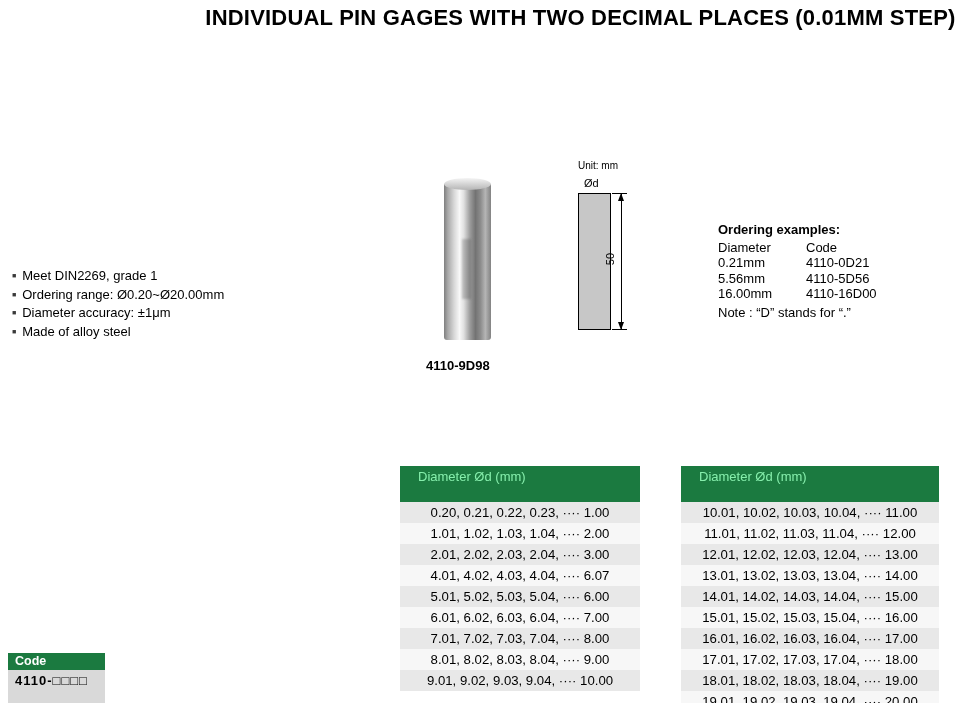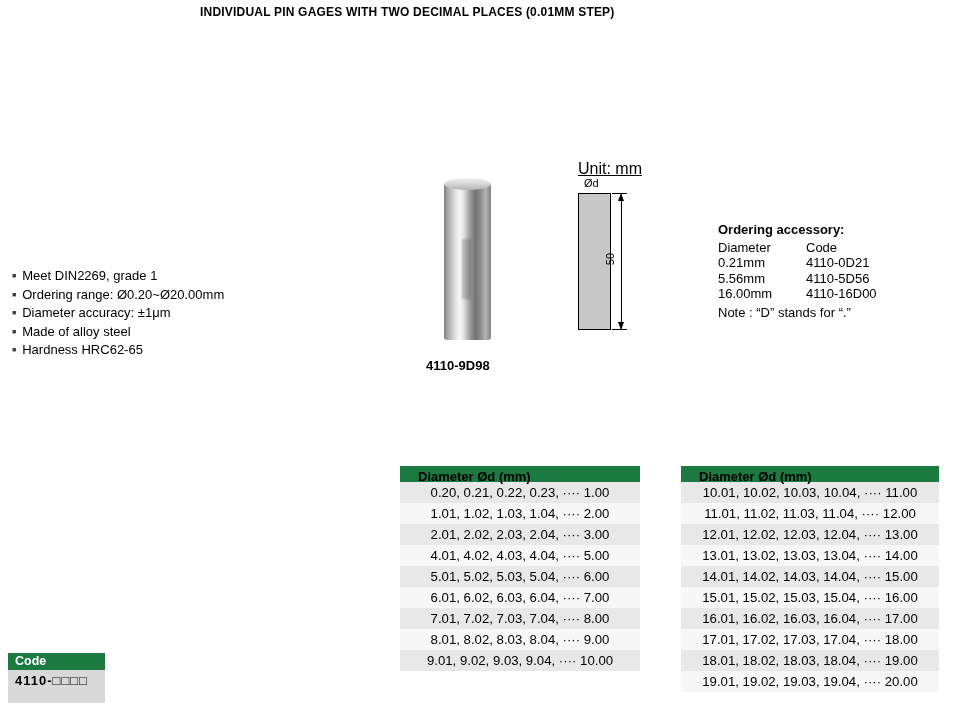--- a/index.html
+++ b/index.html
@@ -1,41 +1,41 @@
 <!DOCTYPE html>
 <html><head>
 <meta charset="utf-8">
 <style>
   html,body{margin:0;padding:0;background:#fff;}
   .page{position:relative;width:961px;height:703px;background:#ffffff;overflow:hidden;
         font-family:"Liberation Sans",sans-serif;color:#000;}
   .abs{position:absolute;}
 
   
-  .title{left:200px;top:5px;width:761px;margin:0;text-align:left;
-         font-size:12px;font-weight:bold;letter-spacing:0.2px;color:#000;}
+  .title{left:200px;top:5px;width:761px;margin:0;text-align:center;
+         font-size:22px;font-weight:bold;letter-spacing:0.2px;color:#000;}
 
   
   .features{left:8px;top:264px;margin:4px;padding:0;list-style:none;font-size:13px;}
   .feat{display:flex;align-items:baseline;line-height:16.6px;white-space:nowrap;}
   .bullet{font-size:7px;margin-right:6px;position:relative;top:-2px;color:#3a3a3a;}
 
   
   .pin{left:444px;top:178px;width:47px;height:162px;}
   .pin-top{position:absolute;top:0;left:0;width:47px;height:12px;border-radius:50%;
            background:linear-gradient(180deg,#f4f4f4,#b5b5b5);z-index:2;}
   .pin-body{position:absolute;top:6px;left:0;width:47px;height:156px;border-radius:0 0 3px 3px;
             background:linear-gradient(90deg,#7f7f7f 0%,#a8a8a8 8%,#d9d9d9 22%,#f8f8f8 33%,
             #e0e0e0 42%,#9d9d9d 55%,#737373 67%,#8d8d8d 78%,#b5b5b5 88%,#828282 100%);}
   .pin-body::after{content:"";position:absolute;left:18px;top:55px;width:9px;height:60px;
             background:rgba(60,60,60,.25);filter:blur(1px);}
   .pin-label{left:426px;top:358px;font-size:13px;font-weight:bold;}
 
   
-  .unit-label{left:578px;top:160px;font-size:16px;text-decoration:underline;}
+  .unit-label{left:578px;top:160px;font-size:10px;}
   .od-label{left:584px;top:177px;font-size:11px;}
   .draw-rect{left:578px;top:193px;width:33px;height:137px;background:#c7c7c7;
              border:1px solid #000;box-sizing:border-box;}
   .ext-line{height:1px;background:#000;}
   .ext-top{left:612px;top:193px;width:15px;}
   .ext-bottom{left:612px;top:329px;width:15px;}
   .dim-line{left:621px;top:193px;width:1px;height:137px;background:#000;}
   .arrow{position:absolute;left:-3px;width:0;height:0;
          border-left:3.5px solid transparent;border-right:3.5px solid transparent;}
   .arrow.up{top:0;border-bottom:8px solid #000;}
@@ -46,21 +46,21 @@
   .ordering{left:718px;top:222px;font-size:13px;line-height:15.6px;}
   .ord-head{font-weight:bold;margin-bottom:2px;}
   .ord-row{display:flex;align-items:flex-end;}
   .ord-c1{width:88px;}
   .ord-note{margin-top:3px;}
 
   
   .ptable{font-size:13px;}
   .left-table{left:400px;top:466px;width:240px;}
   .right-table{left:681px;top:466px;width:258px;}
-  .thead{height:16px;line-height:21px;background:#1b7a40;color:#000000;font-weight:bold;
+  .thead{height:36px;line-height:21px;background:#1b7a40;color:#86efac;font-weight:normal;
          padding-left:18px;font-size:13px;}
   .trow{height:21px;line-height:21px;text-align:center;font-size:13.2px;}
   .tbody .trow:nth-child(odd){background:#e8e8e8;}
   .tbody .trow:nth-child(even){background:#f7f7f7;}
 
   
   .code-head{left:8px;top:653px;width:97px;height:17px;line-height:17px;background:#1b7a40;
              color:#fff;font-weight:bold;font-size:12.5px;padding-left:7px;box-sizing:border-box;}
   .code-value{left:8px;top:670px;width:97px;height:37px;line-height:21px;background:#d9d9d9;
               font-weight:bold;font-size:13px;padding-left:7px;box-sizing:border-box;letter-spacing:1px;}
@@ -82,45 +82,41 @@
       <span>Ordering range: Ø0.20~Ø20.00mm</span>
     </li>
     <li class="feat">
       <span class="bullet">■</span>
       <span>Diameter accuracy: ±1μm</span>
     </li>
     <li class="feat">
       <span class="bullet">■</span>
       <span>Made of alloy steel</span>
     </li>
-    <li class="feat">
-      <span class="bullet">■</span>
-      <span>Hardness HRC62-65</span>
-    </li>
   </ul>
 
   <div class="abs pin">
     <div class="pin-top"></div>
     <div class="pin-body"></div>
   </div>
   <div class="abs pin-label">4110-9D98</div>
 
   <div class="abs unit-label">Unit: mm</div>
   <div class="abs od-label">Ød</div>
   <div class="abs draw-rect"></div>
   <div class="abs ext-line ext-top"></div>
   <div class="abs ext-line ext-bottom"></div>
   <div class="abs dim-line">
     <span class="arrow up"></span>
     <span class="arrow down"></span>
   </div>
   <div class="abs dim-value">50</div>
 
   <div class="abs ordering">
-    <div class="ord-head">Ordering accessory:</div>
+    <div class="ord-head">Ordering examples:</div>
     <div class="ord-row">
       <span class="ord-c1">Diameter</span>
       <span class="ord-c2">Code</span>
     </div>
     <div class="ord-row">
       <span class="ord-c1">0.21mm</span>
       <span class="ord-c2">4110-0D21</span>
     </div>
     <div class="ord-row">
       <span class="ord-c1">5.56mm</span>
@@ -132,21 +128,21 @@
     </div>
     <div class="ord-note">Note : “D” stands for “.”</div>
   </div>
 
   <div class="abs ptable left-table">
     <div class="thead">Diameter Ød (mm)</div>
     <div class="tbody">
         <div class="trow">0.20, 0.21, 0.22, 0.23, ···· 1.00</div>
         <div class="trow">1.01, 1.02, 1.03, 1.04, ···· 2.00</div>
         <div class="trow">2.01, 2.02, 2.03, 2.04, ···· 3.00</div>
-        <div class="trow">4.01, 4.02, 4.03, 4.04, ···· 5.00</div>
+        <div class="trow">4.01, 4.02, 4.03, 4.04, ···· 6.07</div>
         <div class="trow">5.01, 5.02, 5.03, 5.04, ···· 6.00</div>
         <div class="trow">6.01, 6.02, 6.03, 6.04, ···· 7.00</div>
         <div class="trow">7.01, 7.02, 7.03, 7.04, ···· 8.00</div>
         <div class="trow">8.01, 8.02, 8.03, 8.04, ···· 9.00</div>
         <div class="trow">9.01, 9.02, 9.03, 9.04, ···· 10.00</div>
       </div>
   </div>
 
   <div class="abs ptable right-table">
     <div class="thead">Diameter Ød (mm)</div>

